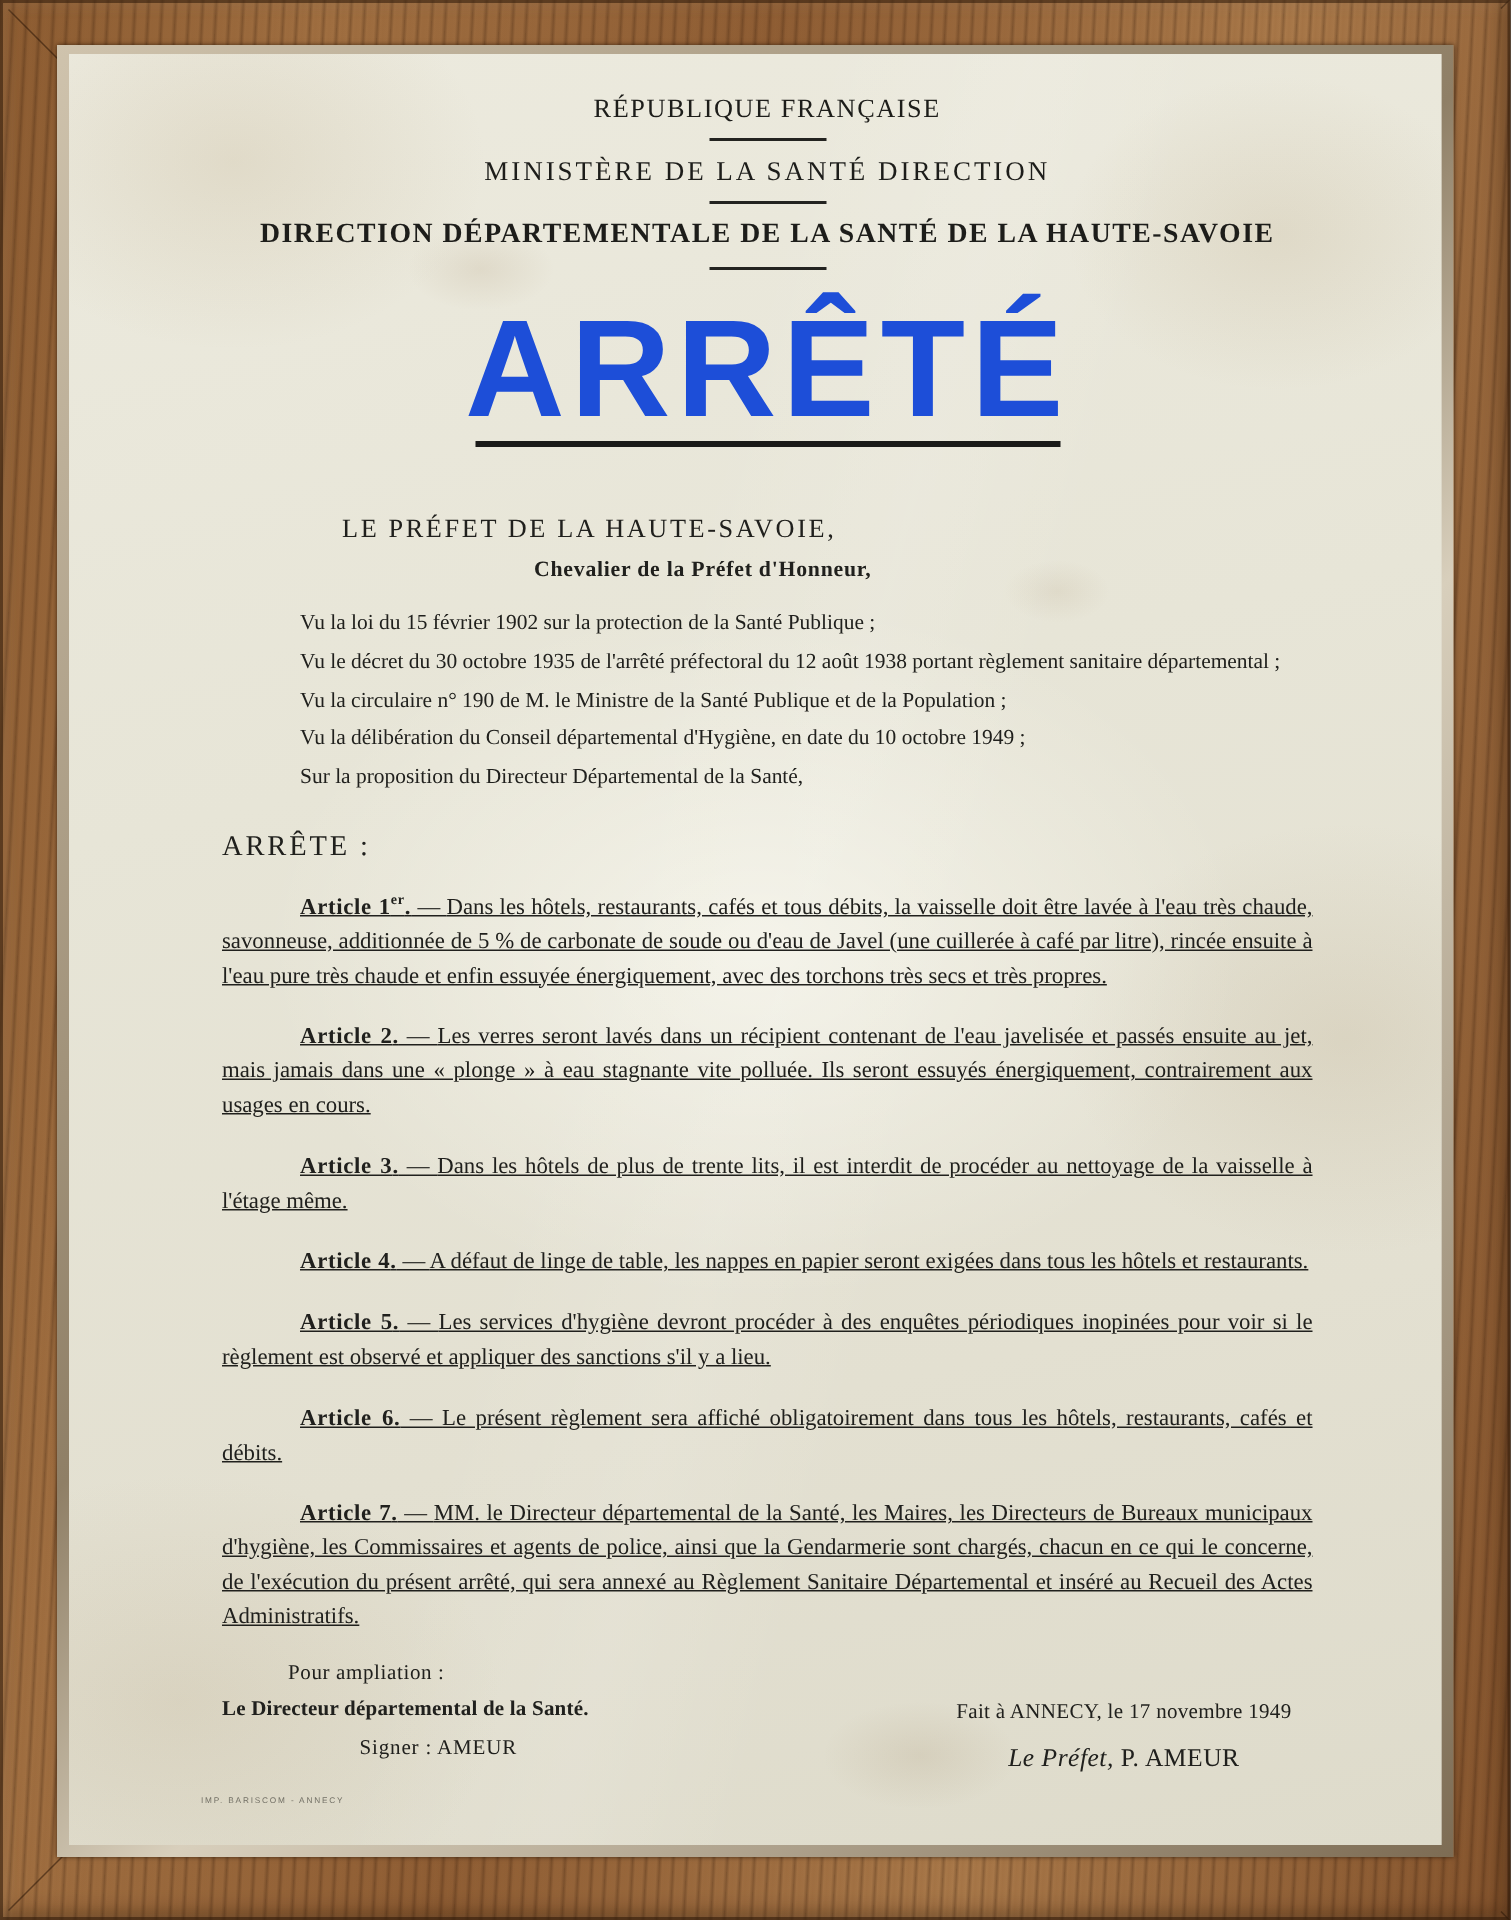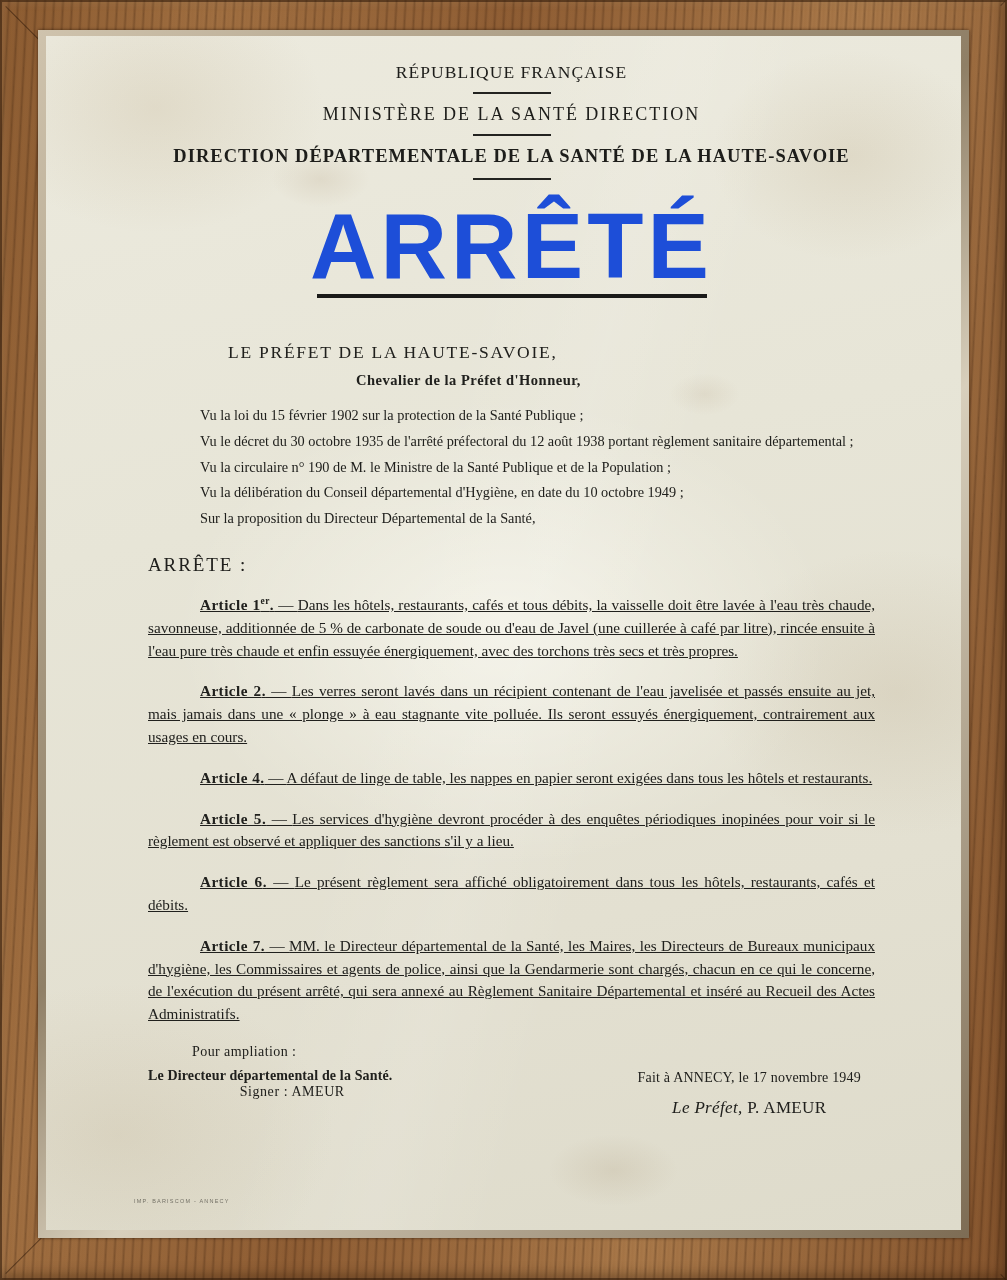--- a/index.html
+++ b/index.html
@@ -172,21 +172,21 @@
     margin-top: 18px;
     display: flex;
     justify-content: space-between;
     align-items: flex-start;
     font-size: 14px;
   }
   .sig-left { padding-left: 44px; }
   .sig-right { text-align: center; padding-right: 14px; padding-top: 26px; }
   .sig-amp { letter-spacing: 0.03em; }
   .sig-dir { font-weight: bold; margin-top: 8px; letter-spacing: 0.01em; margin-left: -44px; }
-  .sig-signer { text-align: center; letter-spacing: 0.04em; }
+  .sig-signer { margin-top: 10px; text-align: center; letter-spacing: 0.04em; }
   .sig-place { letter-spacing: 0.015em; }
   .sig-prefet { margin-top: 12px; font-size: 17px; letter-spacing: 0.02em; }
   .sig-prefet i { font-style: italic; }
 
   .printer {
     position: absolute;
     left: 88px;
     bottom: 26px;
     font-size: 5.5px;
     letter-spacing: 0.22em;
@@ -237,20 +237,21 @@
           <div class="vu">Vu la circulaire n° 190 de M. le Ministre de la Santé Publique et de la Population ;</div>
           <div class="vu">Vu la délibération du Conseil départemental d'Hygiène, en date du 10 octobre 1949 ;</div>
           <div class="vu">Sur la proposition du Directeur Départemental de la Santé,</div>
         </div>
 
       <div class="arrete-line">ARRÊTE :</div>
 
       <div class="articles" id="articles-list">
           <p class="art"><b>Article 1</b><b><sup>er</sup></b><b>.</b><span> — </span><span>Dans les hôtels, restaurants, cafés et tous débits, la vaisselle doit être lavée à l'eau très chaude, savonneuse, additionnée de 5 % de carbonate de soude ou d'eau de Javel (une cuillerée à café par litre), rincée ensuite à l'eau pure très chaude et enfin essuyée énergiquement, avec des torchons très secs et très propres.</span></p>
           <p class="art"><b>Article 2</b><b>.</b><span> — </span><span>Les verres seront lavés dans un récipient contenant de l'eau javelisée et passés ensuite au jet, mais jamais dans une « plonge » à eau stagnante vite polluée. Ils seront essuyés énergiquement, contrairement aux usages en cours.</span></p>
+          <p class="art"><b>Article 3</b><b>.</b><span> — </span><span>Dans les hôtels de plus de trente lits, il est interdit de procéder au nettoyage de la vaisselle à l'étage même.</span></p>
           <p class="art"><b>Article 4</b><b>.</b><span> — </span><span>A défaut de linge de table, les nappes en papier seront exigées dans tous les hôtels et restaurants.</span></p>
           <p class="art"><b>Article 5</b><b>.</b><span> — </span><span>Les services d'hygiène devront procéder à des enquêtes périodiques inopinées pour voir si le règlement est observé et appliquer des sanctions s'il y a lieu.</span></p>
           <p class="art"><b>Article 6</b><b>.</b><span> — </span><span>Le présent règlement sera affiché obligatoirement dans tous les hôtels, restaurants, cafés et débits.</span></p>
           <p class="art"><b>Article 7</b><b>.</b><span> — </span><span>MM. le Directeur départemental de la Santé, les Maires, les Directeurs de Bureaux municipaux d'hygiène, les Commissaires et agents de police, ainsi que la Gendarmerie sont chargés, chacun en ce qui le concerne, de l'exécution du présent arrêté, qui sera annexé au Règlement Sanitaire Départemental et inséré au Recueil des Actes Administratifs.</span></p>
         </div>
 
       <div class="sig">
         <div class="sig-left">
           <div class="sig-amp">Pour ampliation :</div>
           <div class="sig-dir">Le Directeur départemental de la Santé.</div>

